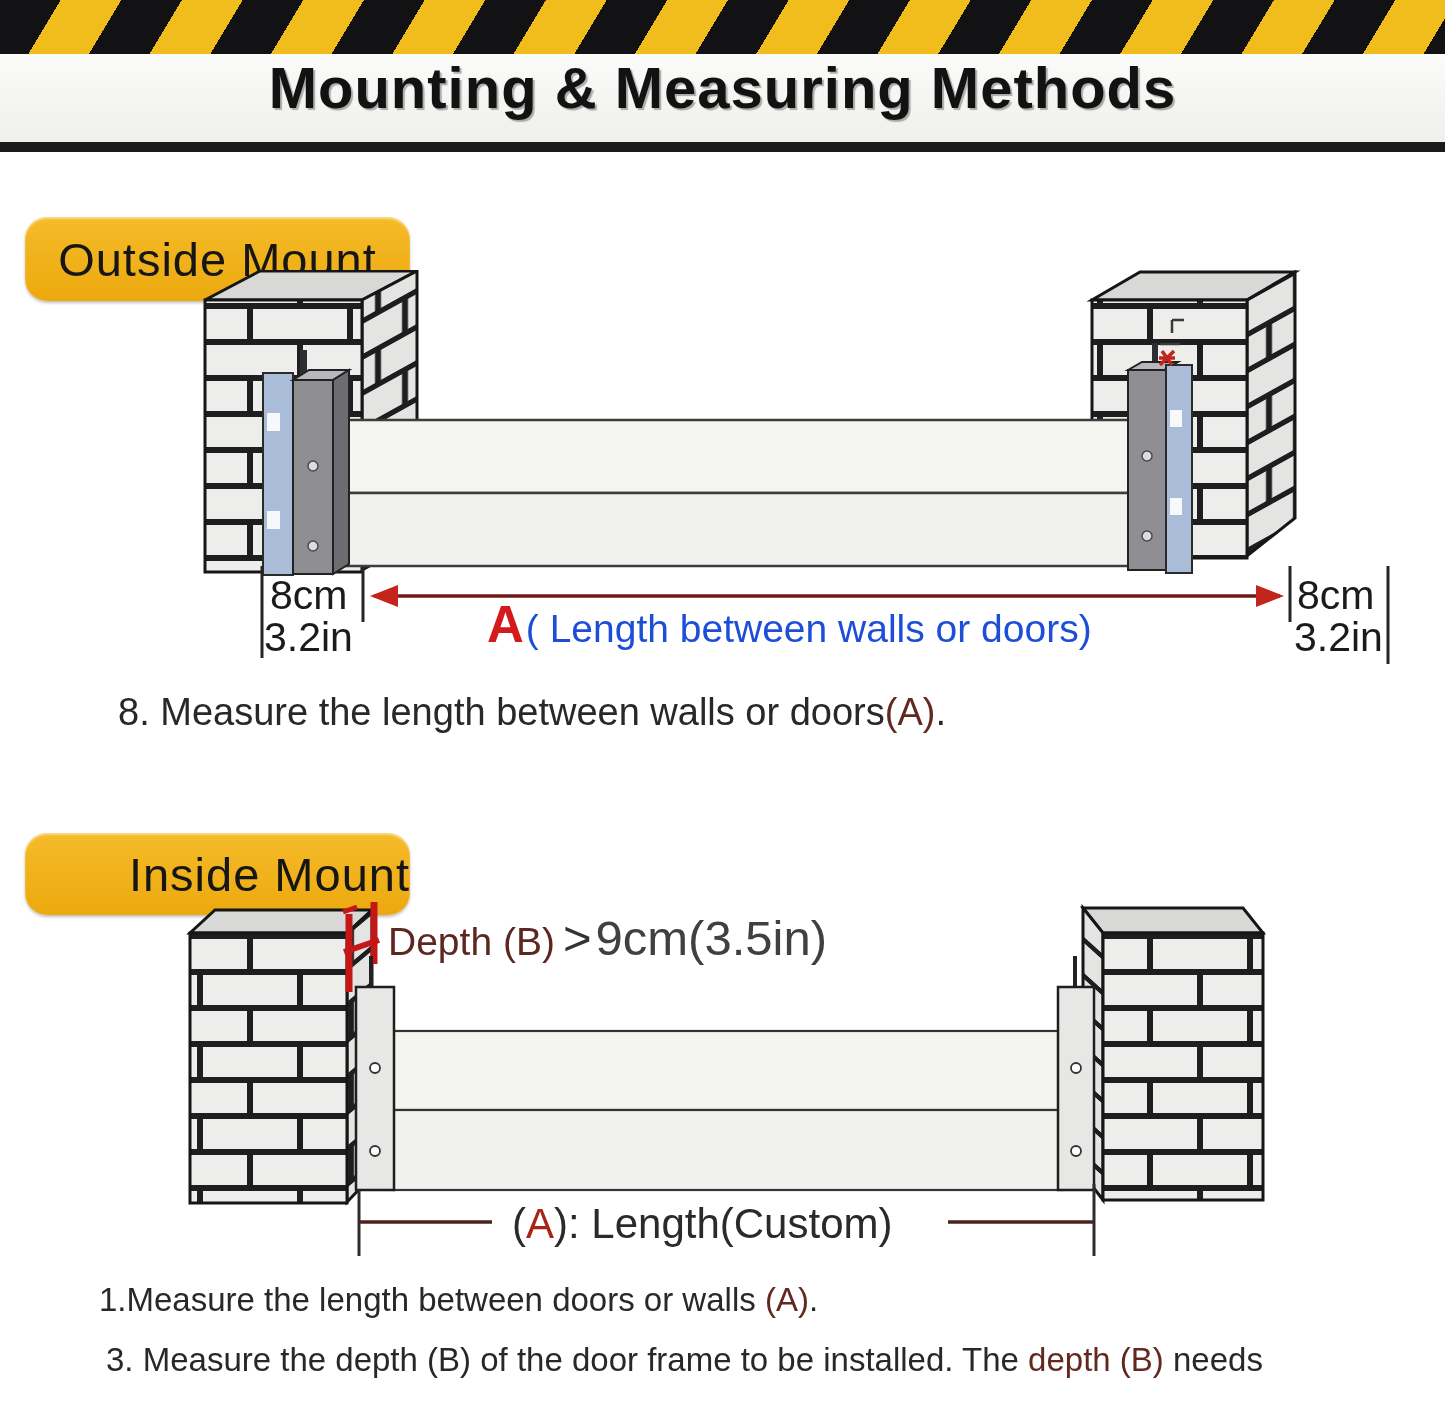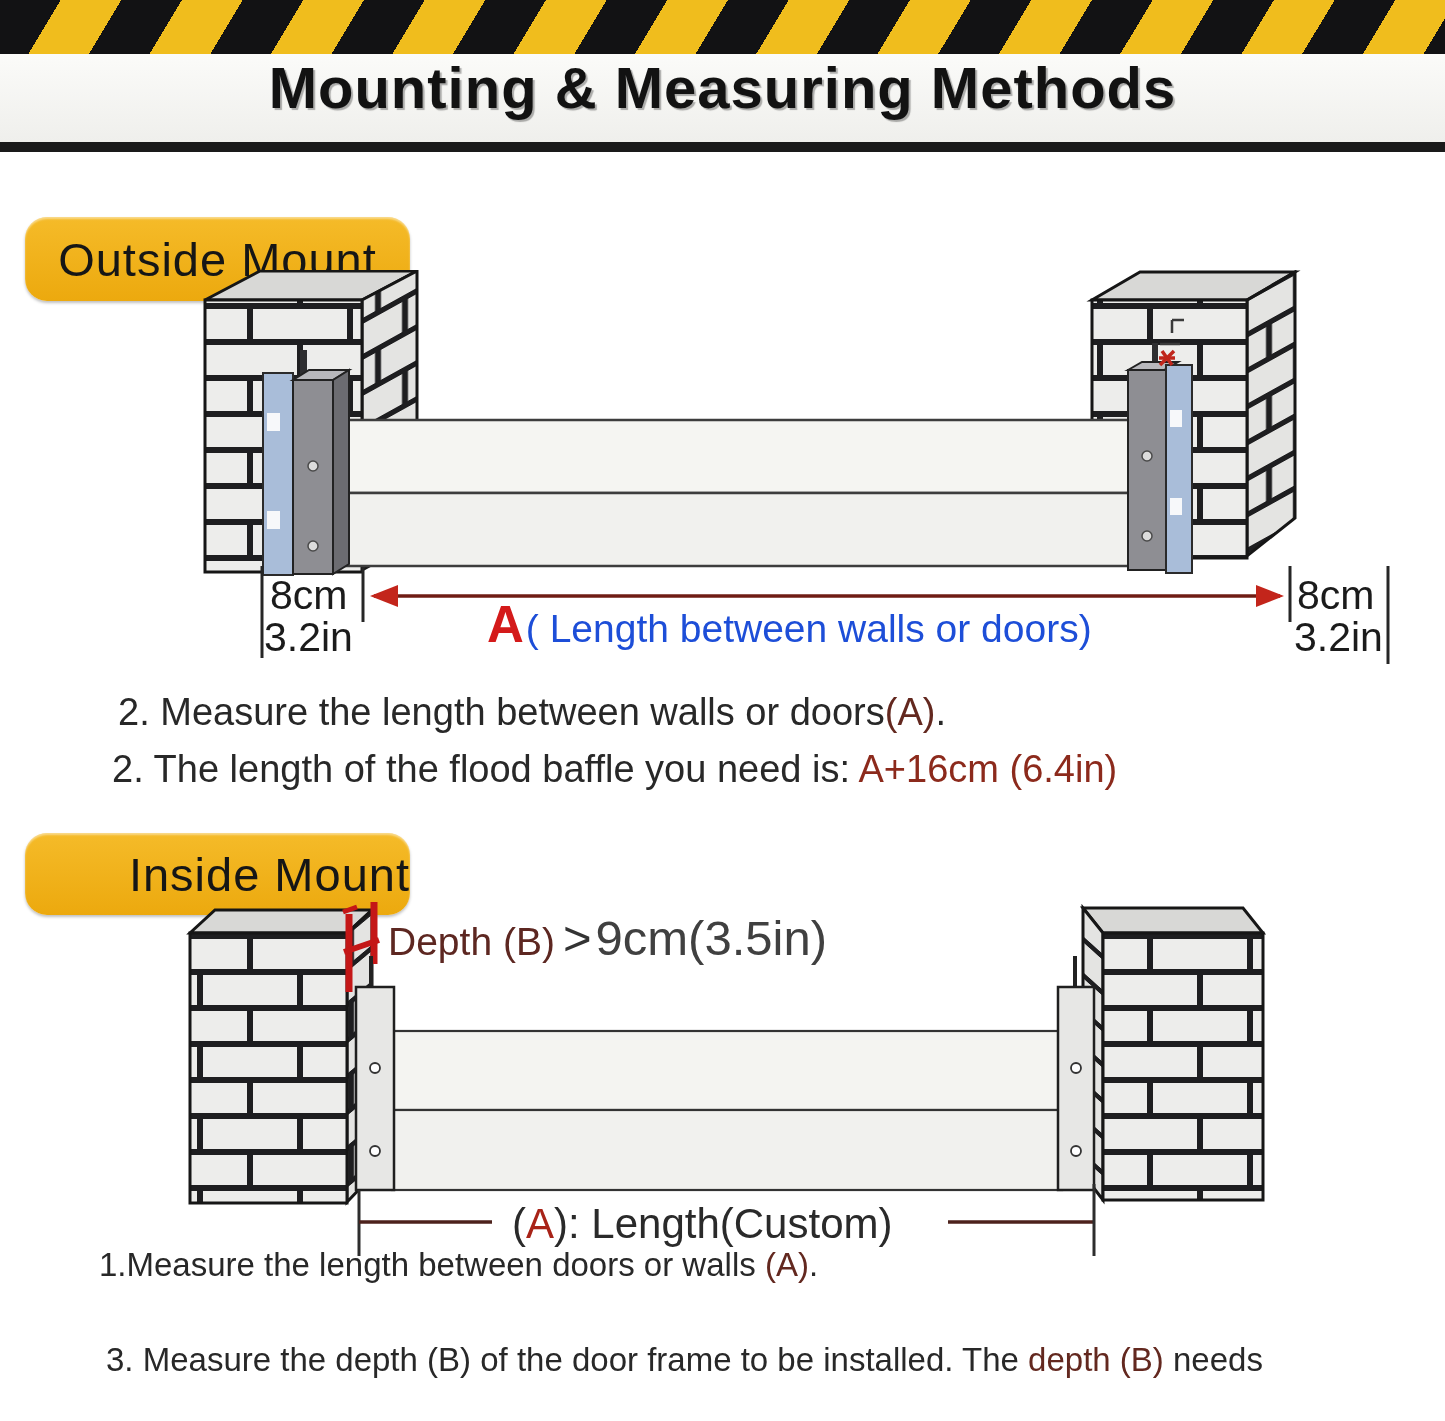--- a/index.html
+++ b/index.html
@@ -50,21 +50,21 @@
   .depth-gt{font-size:49px;color:#333;margin:0 4px 0 8px;}
   .depth-value{font-size:49px;color:#404040;}
   .length-label{position:absolute;left:512px;top:1203px;font-size:42px;color:#2a2a2a;line-height:1;}
   .a-red{color:#a82318;}
   
   .step{position:absolute;color:#282828;line-height:1.15;white-space:nowrap;}
   .out-step{font-size:38px;}
   .out-step1{left:118px;top:691px;}
   .out-step2{left:112px;top:748px;}
   .in-step{font-size:33px;}
-  .in-step1{left:99px;top:1246px;}
+  .in-step1{left:99px;top:1281px;}
   .in-step2{left:106px;top:1341px;}
   .in-step3{left:93px;top:1383px;}
   .hl-dim{color:#63281f;}
   .hl-red{color:#8c2a1c;}
 </style>
 </head>
 <body>
 
 <div class="page">
 
@@ -156,24 +156,21 @@
   <div class="meas m-lin">3.2in</div>
   <div class="meas m-rcm">8cm</div>
   <div class="meas m-rin">3.2in</div>
 
   <div class="span-label">
     <span class="big-a">A</span>
     <span class="span-text">( Length between walls or doors)</span>
   </div>
 
   <div class="step out-step out-step1">
-    <span>2. Measure the length between walls or doors</span><span class="hl-dim">(A)</span><span>.</span>
-  </div>
-  <div class="step out-step out-step2">
-    <span>2. The length of the flood baffle you need is: </span><span class="hl-red">A+16cm (6.4in)</span>
+    <span>8. Measure the length between walls or doors</span><span class="hl-dim">(A)</span><span>.</span>
   </div>
 
   <div class="mount-label inside-label">
     <span>Inside Mount</span>
   </div>
 
   <svg id="dg2" class="dg" width="1445" height="370" viewBox="0 0 1445 370">
     <defs>
       <pattern id="bk2" width="100" height="72" patternUnits="userSpaceOnUse">
         <rect width="100" height="72" fill="#1e1e20"></rect>

